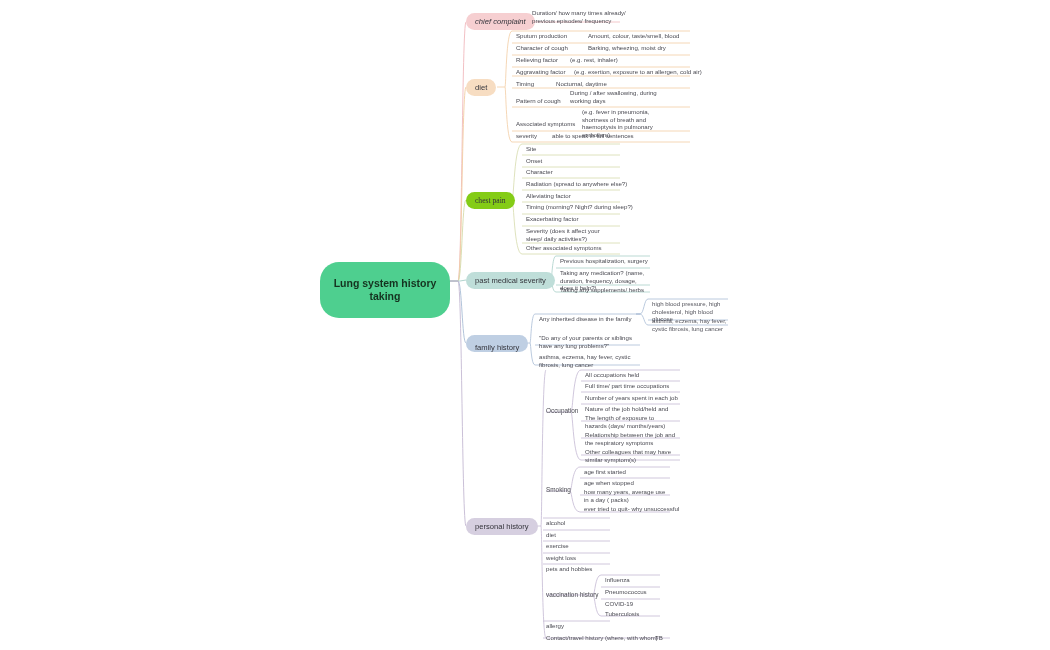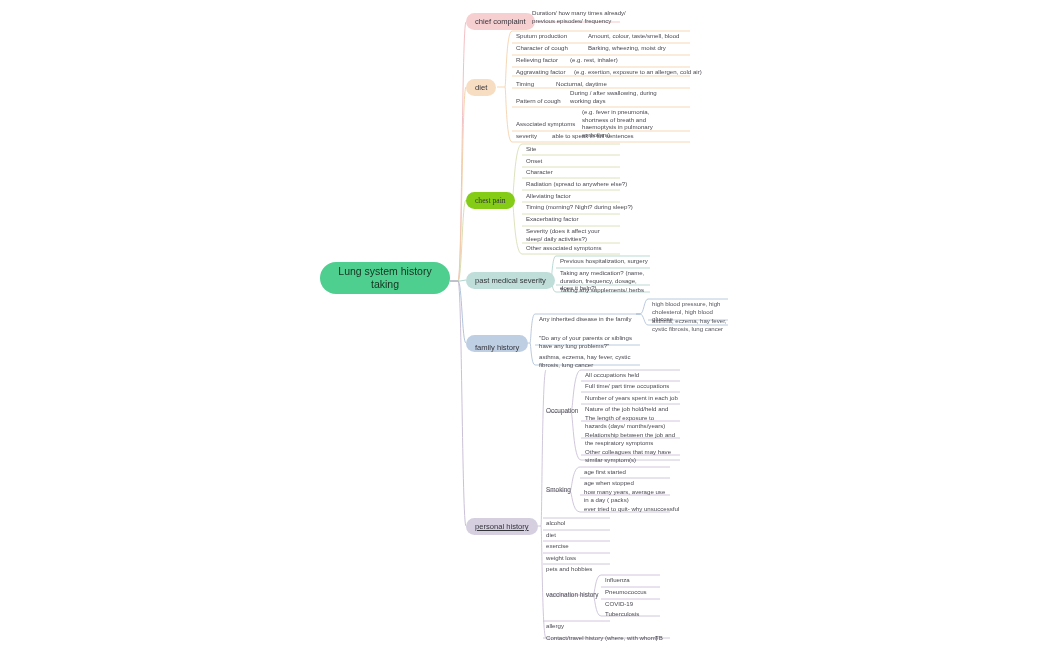--- a/index.html
+++ b/index.html
@@ -8,40 +8,40 @@
     font-family:"Liberation Sans","DejaVu Sans",sans-serif;
     overflow:hidden;position:relative;
     -webkit-font-smoothing:antialiased;
   }
   #canvas{position:absolute;left:0;top:0;width:1050px;height:650px;}
   svg#wires{position:absolute;left:0;top:0;width:1050px;height:650px;pointer-events:none;}
 
   
   .root{
     position:absolute;
-    left:320px;top:262px;width:130px;height:32px;
+    left:320px;top:262px;width:130px;height:56px;
     background:#4ecf8f;border-radius:19px;
     display:flex;align-items:center;justify-content:center;text-align:center;
-    color:#15321f;font-weight:normal;font-size:10.5px;line-height:13px;
+    color:#15321f;font-weight:bold;font-size:10.5px;line-height:13px;
     padding:8px 6px;box-sizing:border-box;
   }
 
   
   .pill{
     position:absolute;height:17px;border-radius:9px;
     display:flex;align-items:center;justify-content:center;
     font-size:7.6px;color:#33333a;white-space:nowrap;
     padding:0 9px;box-sizing:border-box;
   }
-  .pill.pink{background:#f6cfd1;}
+  .pill.pink{background:#f6cfd1;font-style:italic;}
   .pill.orange{background:#f7ddc2;}
   .pill.olive{background:#84cc16;font-family:Liberation Serif, serif;}
   .pill.teal{background:#bfded9;}
   .pill.blue{background:#bfcfe3;align-items:flex-end;}
-  .pill.purple{background:#d6cfe0;text-decoration:underline;}
+  .pill.purple{background:#d6cfe0;}
 
   
   .leaf{
     position:absolute;font-size:6.1px;line-height:7.6px;
     color:#4a4a52;white-space:pre-wrap;
   }
   .leaf.sub{color:#55555d;}
   .node-label{
     position:absolute;font-size:6.4px;line-height:8px;color:#4a4a52;
     white-space:nowrap;

